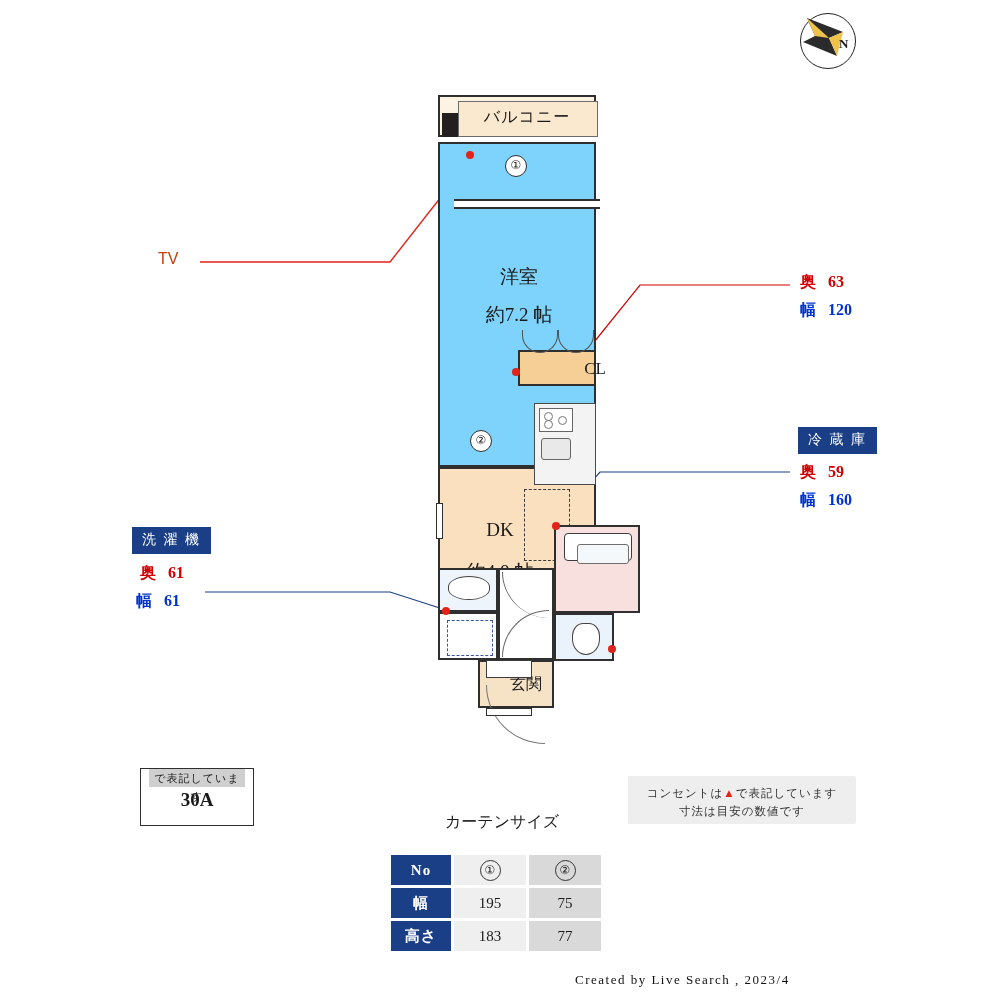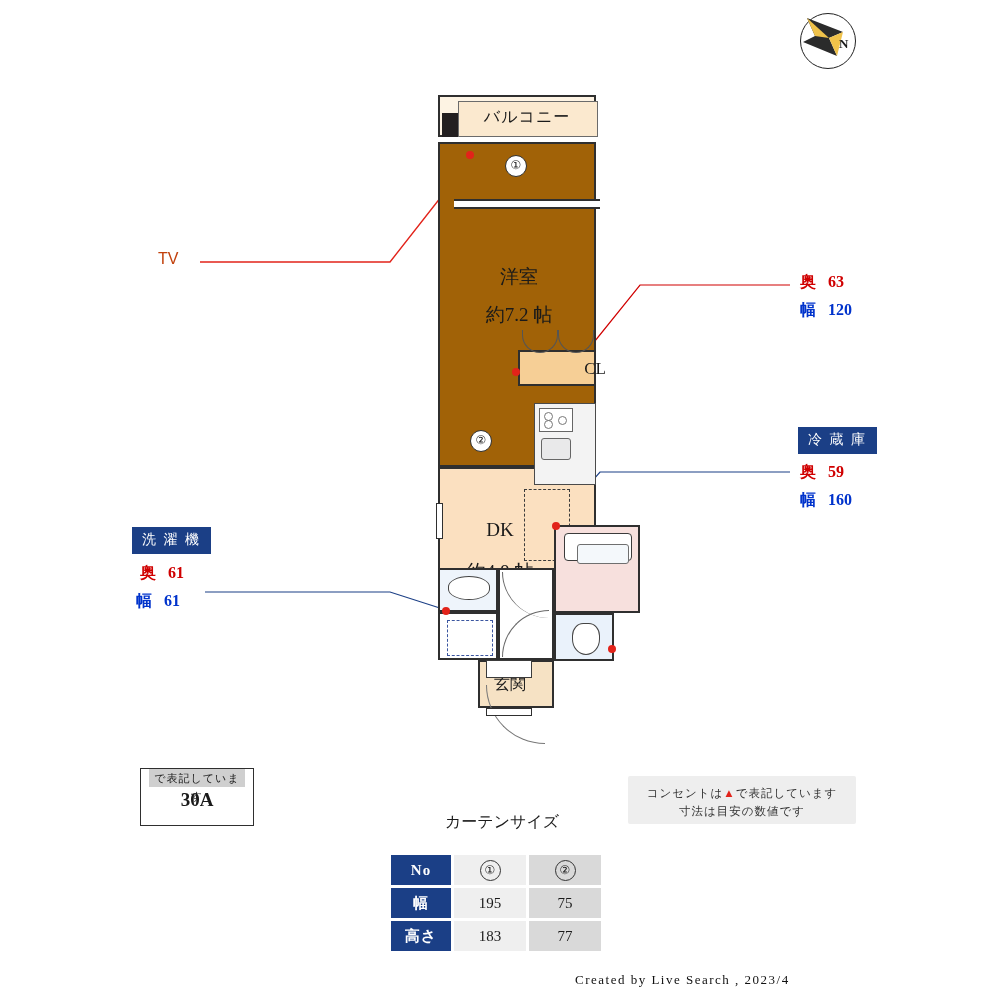--- a/index.html
+++ b/index.html
@@ -59,21 +59,21 @@
     background: #231f20;
   }
   #balcony-label {
     position: absolute; left: 22px; top: 10px; width: 130px; text-align:center;
     font-size: 16px; letter-spacing: 1px; font-family: "Liberation Serif", serif;
   }
 
   
   #washitsu {
     left: 8px; top: 57px; width: 158px; height: 325px;
-    background: #a16207;
+    background: #7dd3fc;
     border: 2px solid #2f2f2f;
   }
   #washitsu-label {
     position: absolute; left: 0; top: 120px; width: 158px; text-align: center;
     font-size: 19px; font-family: "Liberation Serif", serif;
   }
   #washitsu-area {
     position: absolute; left: 0; top: 158px; width: 158px; text-align: center;
     font-size: 19px; font-family: "Liberation Serif", serif;
   }
@@ -189,21 +189,21 @@
     position:absolute; border: 1.2px solid #666; border-radius: 50%;
     border-right: none; border-bottom: none;
   }
 
   
   #genkan {
     left: 48px; top: 575px; width: 76px; height: 48px;
     background: #f6e2c4; border: 2px solid #2f2f2f;
   }
   #genkan-label {
-    position:absolute; left:14px; top: 12px; width: 76px; text-align:left;
+    position:absolute; left:8px; top: 12px; width: 76px; text-align:center;
     font-size: 16px; font-family: Liberation Serif, serif;
   }
   #entry-step {
     position:absolute; left: 56px; top: 575px; width: 44px; height: 16px;
     background: #ffffff; border: 1.5px solid #3b3b3b;
   }
   #front-door {
     position:absolute; left: 56px; top: 623px; width: 44px; height: 6px;
     background: #ffffff; border: 1.5px solid #2f2f2f;
   }

